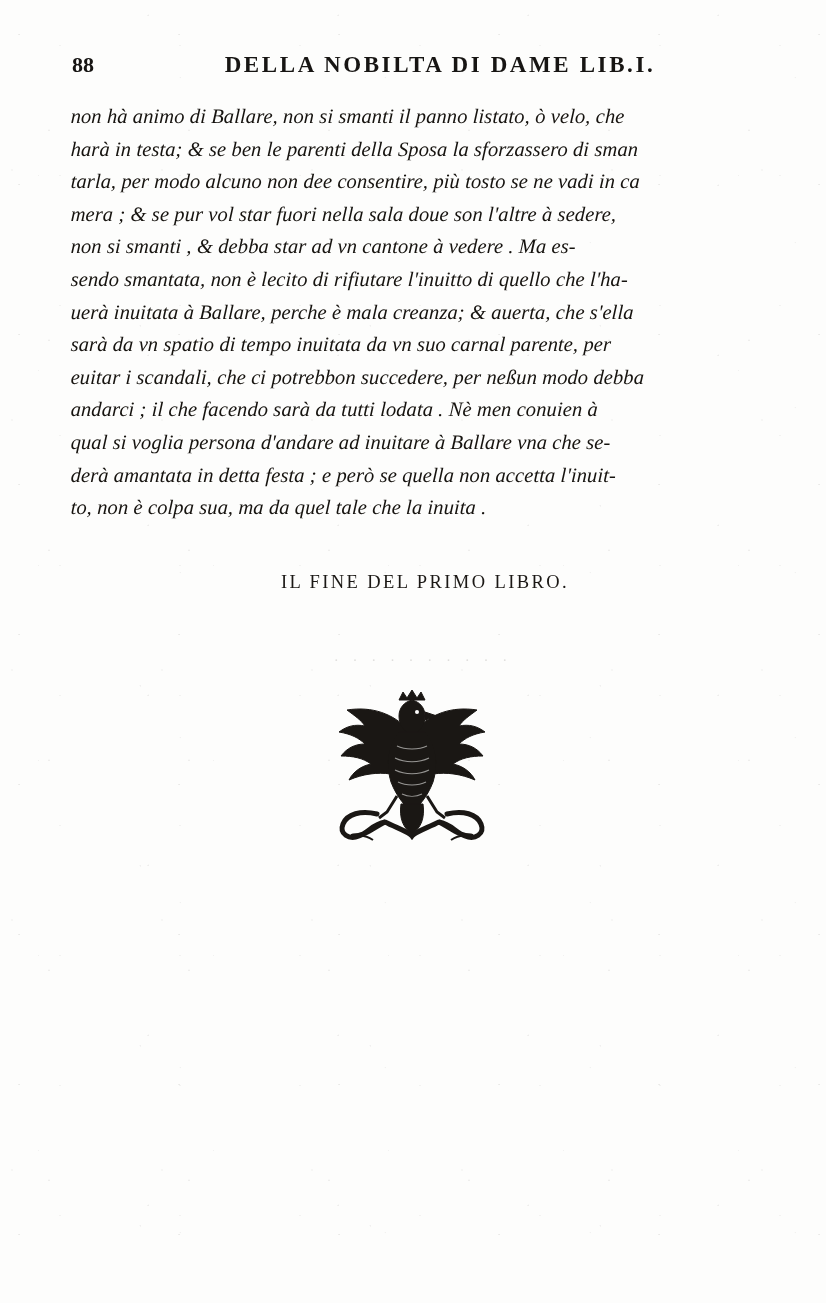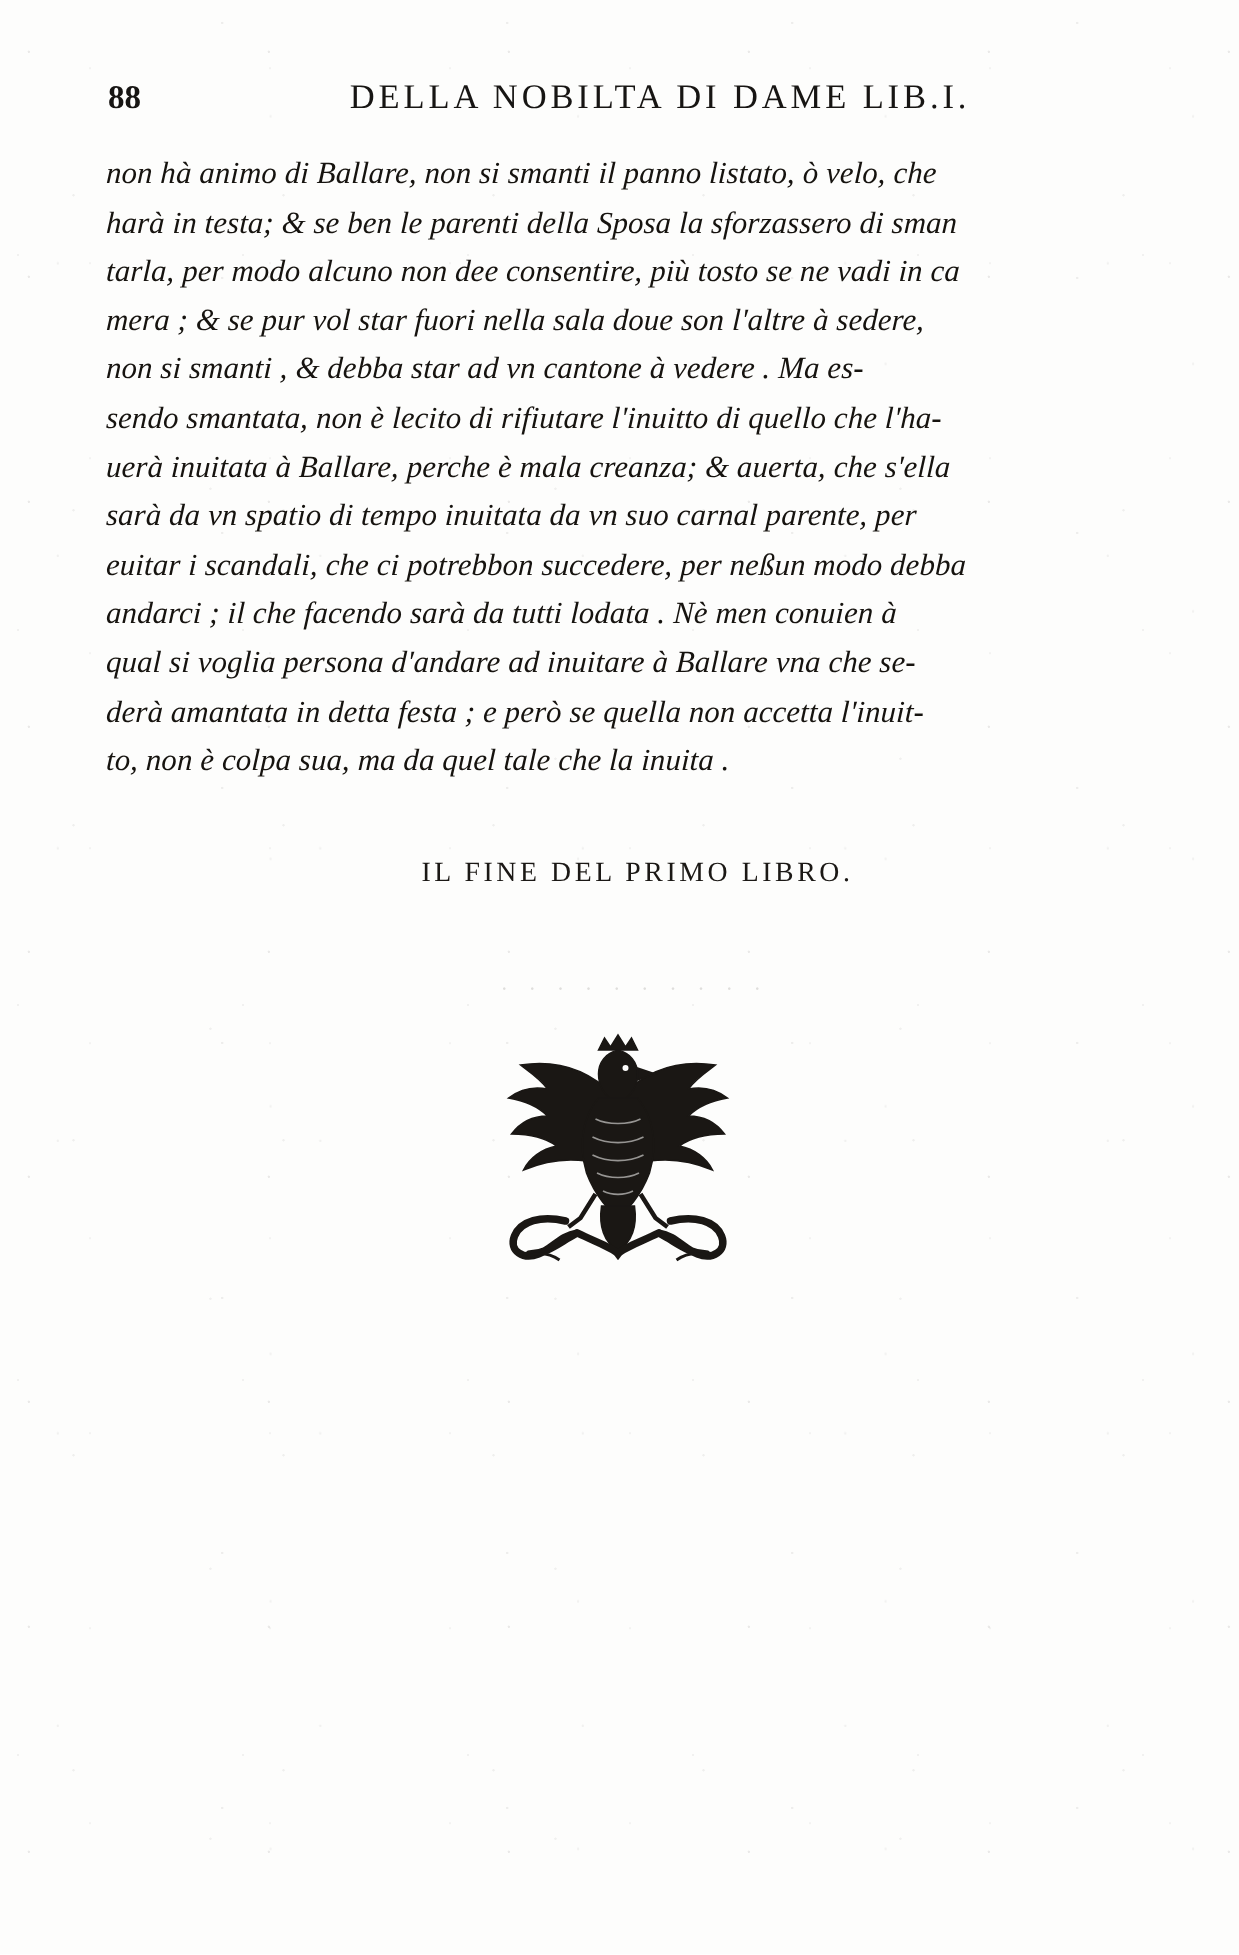--- a/index.html
+++ b/index.html
@@ -54,21 +54,21 @@
     font-weight: bold;
     letter-spacing: 0px;
     width: 84px;
     flex: none;
   }
   .running-title {
     flex: 1;
     text-align: center;
     font-family: "Liberation Serif", serif;
     font-size: 23px;
-    font-weight: normal;
+    font-weight: bold;
     letter-spacing: 2.6px;
     padding-right: 40px;
     white-space: nowrap;
   }
 
   .body-text {
     position: absolute;
     top: 100px;
     left: 70px;
     width: 700px;

